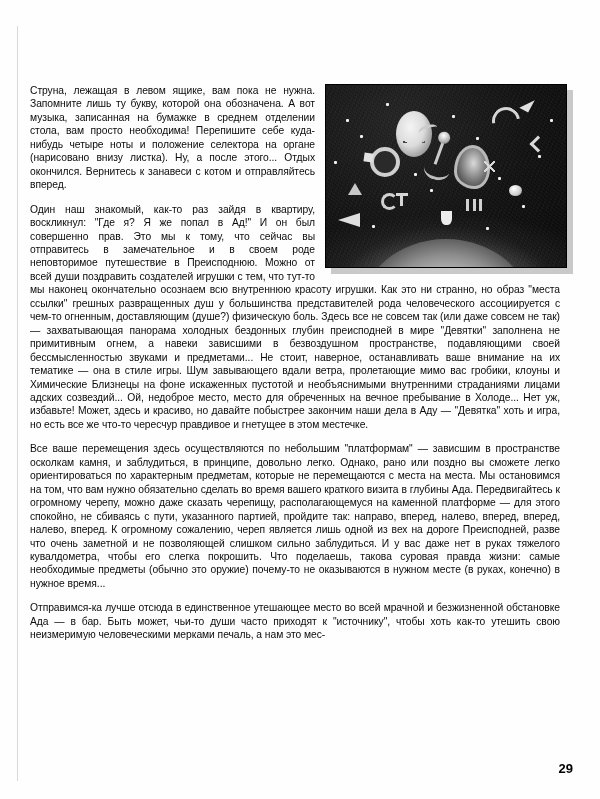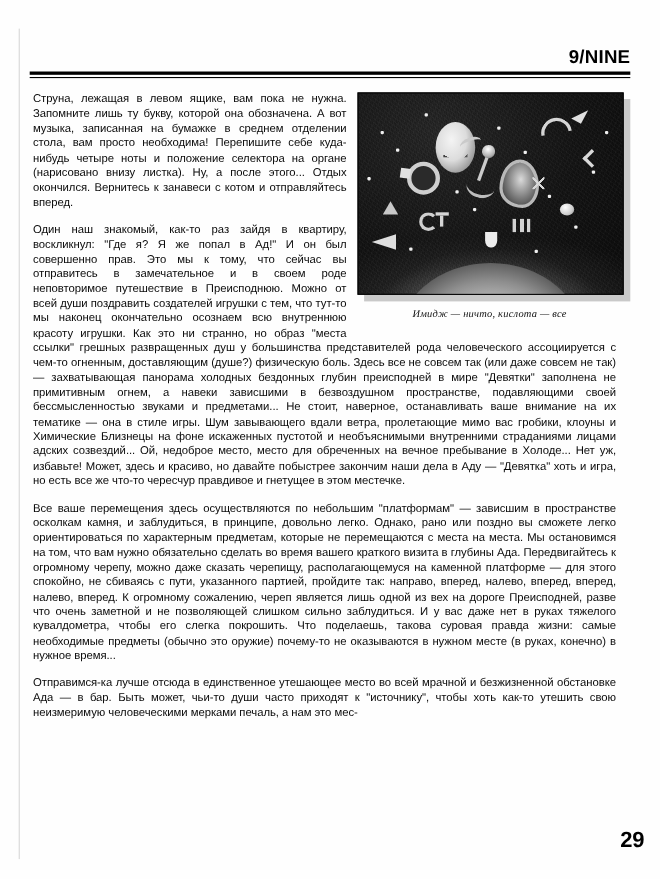--- a/index.html
+++ b/index.html
@@ -275,38 +275,33 @@
     text-align: justify;
     text-justify: inter-word;
     letter-spacing: -0.05px;
     color: #0a0a0a;
   }
   .body-text p:last-child { margin-bottom: 0; }
 
   
   .page-number {
     position: absolute;
-    right: 14px;
+    right: 27px;
     bottom: 23px;
-    font-size: 20px;
+    font-size: 13px;
     font-weight: bold;
   }
 </style>
 </head>
 <body>
 
 <div class="page">
 
   <div class="binding-rule"></div>
 
-  <div class="header">
-    <div class="header-title">9/NINE</div>
-    <div class="header-rule-thick"></div>
-    <div class="header-rule-thin"></div>
-  </div>
 
   <div class="body-text">
 
     <figure class="figure" style="margin:0 0 6px 10px;">
       <div class="figure-frame">
         <div class="void"></div>
         <div class="grain"></div>
         <div class="dome-glow"></div>
         <div class="dome"></div>
 
@@ -337,21 +332,20 @@
         <div class="spark" style="left:126px; top:30px;"></div>
         <div class="spark" style="left:150px; top:52px;"></div>
         <div class="spark" style="left:172px; top:92px;"></div>
         <div class="spark" style="left:196px; top:120px;"></div>
         <div class="spark" style="left:212px; top:70px;"></div>
         <div class="spark" style="left:46px;  top:140px;"></div>
         <div class="spark" style="left:160px; top:142px;"></div>
         <div class="spark" style="left:8px;   top:76px;"></div>
         <div class="spark" style="left:224px; top:34px;"></div>
       </div>
-      <figcaption class="figure-caption">Имидж — ничто, кислота — все</figcaption>
     </figure>
 
     <p>Струна, лежащая в левом ящике, вам пока не нужна. Запомните лишь ту букву, которой она обозначена. А вот музыка, записанная на бумажке в среднем отделении стола, вам просто необходима! Перепишите себе куда-нибудь четыре ноты и положение селектора на органе (нарисовано внизу листка). Ну, а после этого... Отдых окончился. Вернитесь к занавеси с котом и отправляйтесь вперед.</p>
     <p>Один наш знакомый, как-то раз зайдя в квартиру, воскликнул: "Где я? Я же попал в Ад!" И он был совершенно прав. Это мы к тому, что сейчас вы отправитесь в замечательное и в своем роде неповторимое путешествие в Преисподнюю. Можно от всей души поздравить создателей игрушки с тем, что тут-то мы наконец окончательно осознаем всю внутреннюю красоту игрушки. Как это ни странно, но образ "места ссылки" грешных развращенных душ у большинства представителей рода человеческого ассоциируется с чем-то огненным, доставляющим (душе?) физическую боль. Здесь все не совсем так (или даже совсем не так) — захватывающая панорама холодных бездонных глубин преисподней в мире "Девятки" заполнена не примитивным огнем, а навеки зависшими в безвоздушном пространстве, подавляющими своей бессмысленностью звуками и предметами... Не стоит, наверное, останавливать ваше внимание на их тематике — она в стиле игры. Шум завывающего вдали ветра, пролетающие мимо вас гробики, клоуны и Химические Близнецы на фоне искаженных пустотой и необъяснимыми внутренними страданиями лицами адских созвездий... Ой, недоброе место, место для обреченных на вечное пребывание в Холоде... Нет уж, избавьте! Может, здесь и красиво, но давайте побыстрее закончим наши дела в Аду — "Девятка" хоть и игра, но есть все же что-то чересчур правдивое и гнетущее в этом местечке.</p>
     <p>Все ваше перемещения здесь осуществляются по небольшим "платформам" — зависшим в пространстве осколкам камня, и заблудиться, в принципе, довольно легко. Однако, рано или поздно вы сможете легко ориентироваться по характерным предметам, которые не перемещаются с места на места. Мы остановимся на том, что вам нужно обязательно сделать во время вашего краткого визита в глубины Ада. Передвигайтесь к огромному черепу, можно даже сказать черепищу, располагающемуся на каменной платформе — для этого спокойно, не сбиваясь с пути, указанного партией, пройдите так: направо, вперед, налево, вперед, вперед, налево, вперед. К огромному сожалению, череп является лишь одной из вех на дороге Преисподней, разве что очень заметной и не позволяющей слишком сильно заблудиться. И у вас даже нет в руках тяжелого кувалдометра, чтобы его слегка покрошить. Что поделаешь, такова суровая правда жизни: самые необходимые предметы (обычно это оружие) почему-то не оказываются в нужном месте (в руках, конечно) в нужное время...</p>
     <p>Отправимся-ка лучше отсюда в единственное утешающее место во всей мрачной и безжизненной обстановке Ада — в бар. Быть может, чьи-то души часто приходят к "источнику", чтобы хоть как-то утешить свою неизмеримую человеческими мерками печаль, а нам это мес-</p>
   </div>
 
   <div class="page-number">29</div>
 

